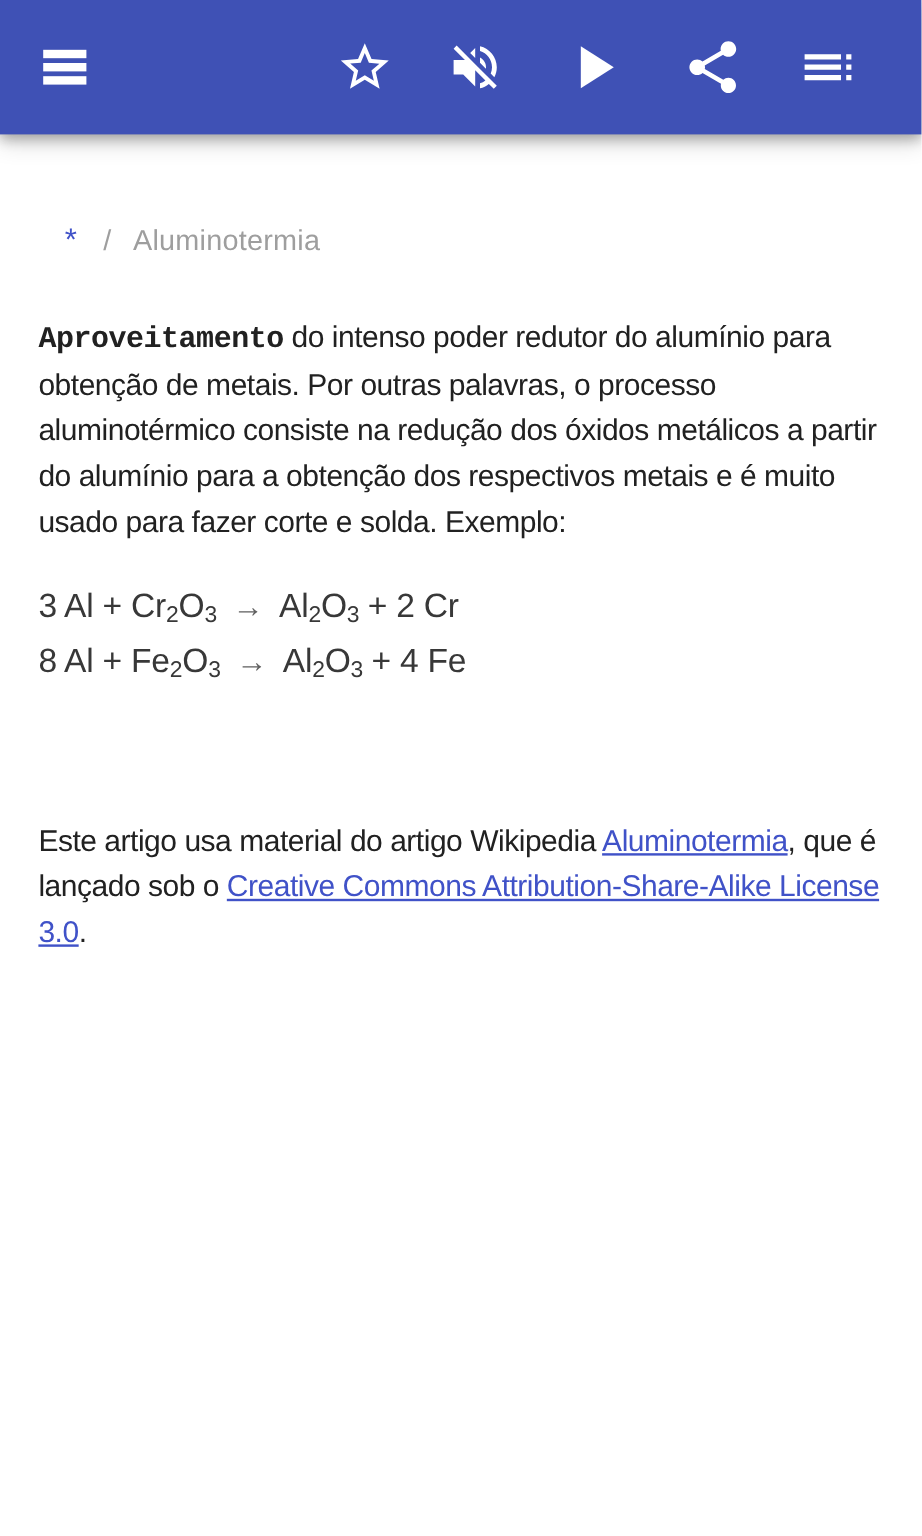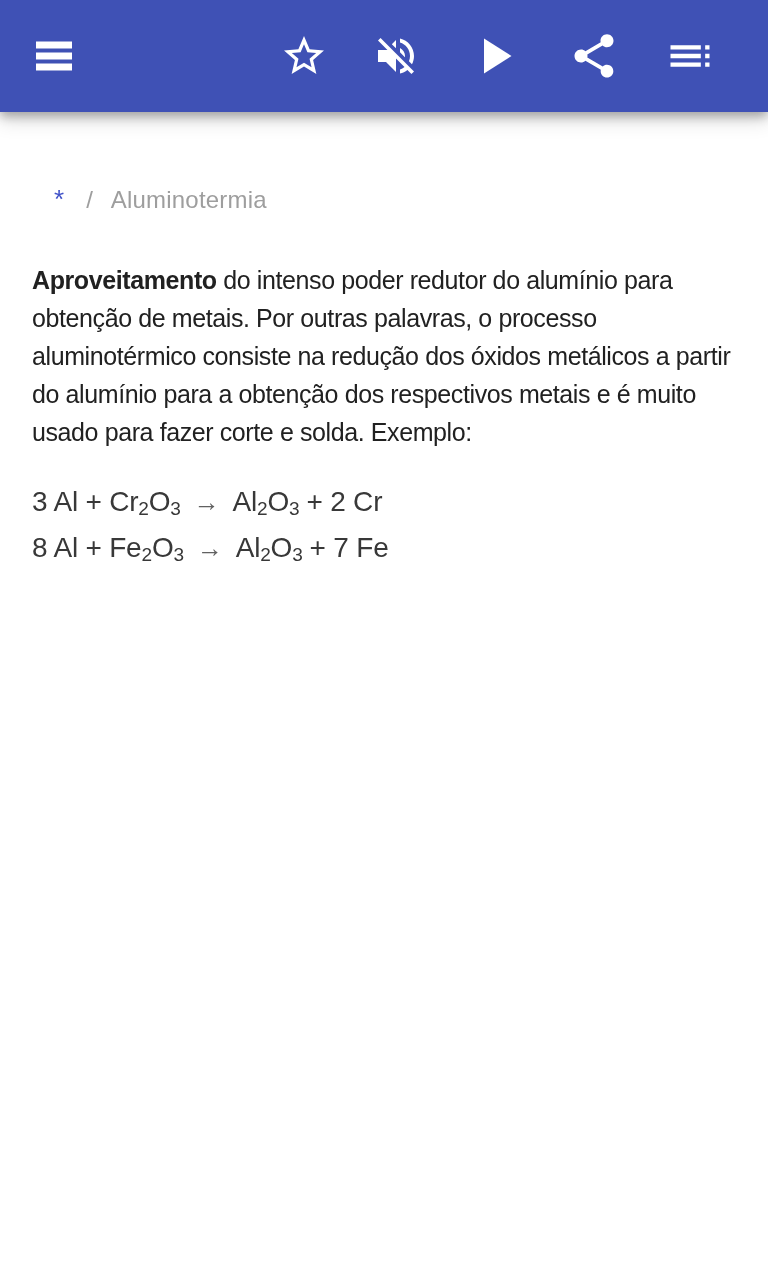--- a/index.html
+++ b/index.html
@@ -66,21 +66,21 @@
     color: #9E9E9E;
     letter-spacing: 0.2px;
   }
   .article-paragraph {
     margin: 44px 0 0 0;
     font-size: 25px;
     line-height: 38px;
     letter-spacing: -0.4px;
     color: #212121;
   }
-  .article-paragraph strong { font-weight: 700; }
+  .article-paragraph strong { font-weight: 700; font-family: Liberation Mono, monospace; }
 
   .equations {
     margin-top: 28px;
     font-size: 28px;
     line-height: 46px;
     color: #383838;
     letter-spacing: -0.2px;
   }
   .equation sub {
     font-size: 0.68em;
@@ -153,17 +153,18 @@
   <nav class="breadcrumb">
     <a href="#" class="home-link">*</a>
     <span class="sep">/</span>
     <span class="current">Aluminotermia</span>
   </nav>
 
   <p class="article-paragraph"><strong>Aproveitamento</strong><span> do intenso poder redutor do alumínio para obtenção de metais. Por outras palavras, o processo aluminotérmico consiste na redução dos óxidos metálicos a partir do alumínio para a obtenção dos respectivos metais e é muito usado para fazer corte e solda. Exemplo:</span></p>
 
   <div class="equations">
     <div class="equation"><span>3 Al + Cr</span><sub>2</sub><span>O</span><sub>3</sub><span class="arrow">→</span><span>Al</span><sub>2</sub><span>O</span><sub>3</sub><span class="tail">+ 2 Cr</span></div>
-    <div class="equation"><span>8 Al + Fe</span><sub>2</sub><span>O</span><sub>3</sub><span class="arrow">→</span><span>Al</span><sub>2</sub><span>O</span><sub>3</sub><span class="tail">+ 7 Fe</span></div>
+    <div class="equation"><span>8 Al + Fe</span><sub>2</sub><span>O</span><sub>3</sub><span class="arrow">→</span><span>Al</span><sub>2</sub><span>O</span><sub>3</sub><span class="tail">+ 4 Fe</span></div>
   </div>
 
+  <p class="license-note"><span>Este artigo usa material do artigo Wikipedia </span><a href="#">Aluminotermia</a><span>, que é lançado sob o </span><a href="#">Creative Commons Attribution-Share-Alike License 3.0</a><span>.</span></p>
 
 </main>
 
 </body></html>

